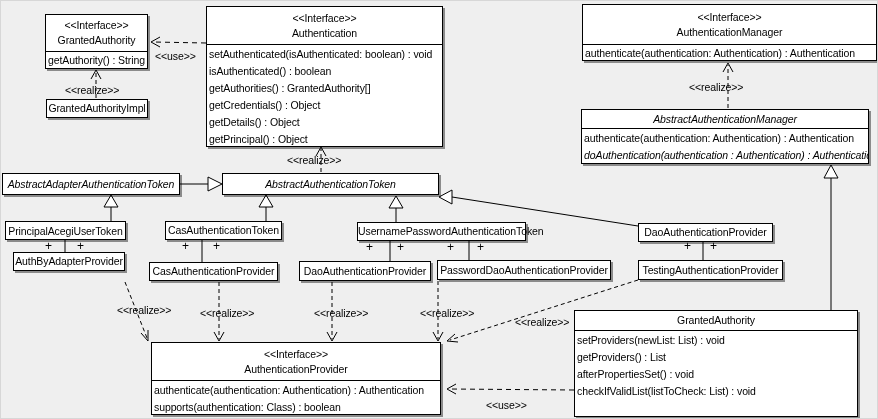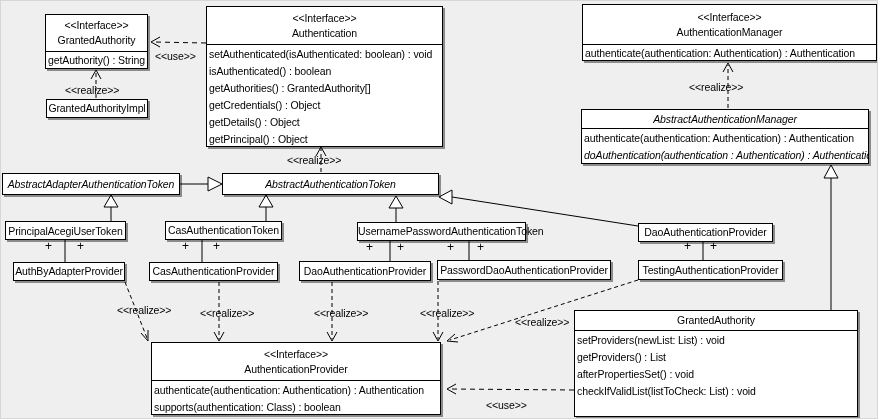--- a/index.html
+++ b/index.html
@@ -258,21 +258,21 @@
       <div class="name">UsernamePasswordAuthenticationToken</div>
     </div>
   </div>
 
   <div class="uml-class" style="left:637px;top:222px;width:135px;height:19px">
     <div class="title" style="height:17px">
       <div class="name">DaoAuthenticationProvider</div>
     </div>
   </div>
 
-  <div class="uml-class" style="left:12px;top:261px;width:112px;height:19px">
+  <div class="uml-class" style="left:12px;top:251px;width:112px;height:19px">
     <div class="title" style="height:17px">
       <div class="name">AuthByAdapterProvider</div>
     </div>
   </div>
 
   <div class="uml-class" style="left:148px;top:261px;width:129px;height:19px">
     <div class="title" style="height:17px">
       <div class="name">CasAuthenticationProvider</div>
     </div>
   </div>

